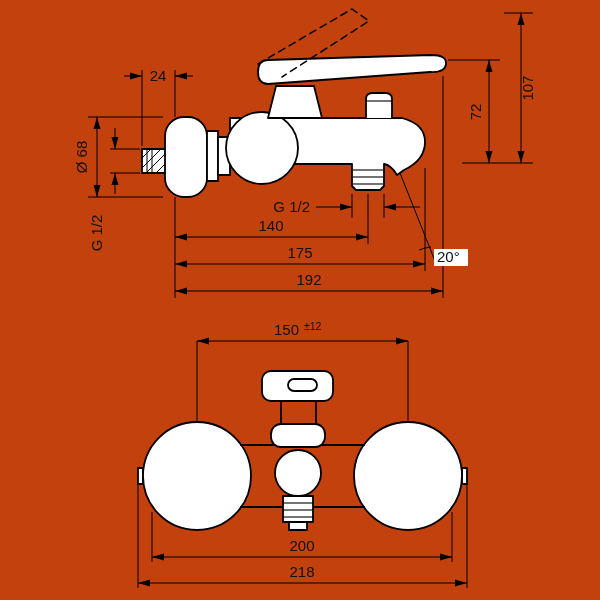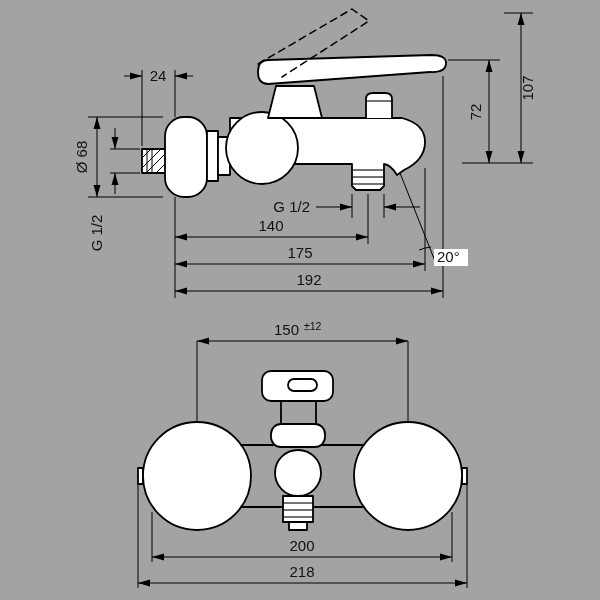--- a/index.html
+++ b/index.html
@@ -1,16 +1,16 @@
 <!DOCTYPE html>
 <html><head>
 <meta charset="utf-8">
 <style>
   html,body{margin:0;padding:0;background:#fff;}
-  #canvas{width:600px;height:600px;background:#a3a3a3;position:relative;font-family:"Liberation Sans",sans-serif;}
+  #canvas{width:600px;height:600px;background:#c2410c;position:relative;font-family:"Liberation Sans",sans-serif;}
   svg text{font-family:"Liberation Sans",sans-serif;font-size:15px;fill:#111;}
   svg text.small{font-size:10.5px;}
   .obj{stroke:#000;stroke-width:1.8;fill:none;stroke-linejoin:round;stroke-linecap:round;}
   .objf{stroke:#000;stroke-width:1.8;fill:#fff;stroke-linejoin:round;}
   .thin{stroke:#000;stroke-width:1;fill:none;}
   .inner{stroke:#000;stroke-width:1.1;fill:none;}
   .dash{stroke-dasharray:7 5;}
   .arrow{fill:#000;stroke:none;}
 </style>
 </head>

